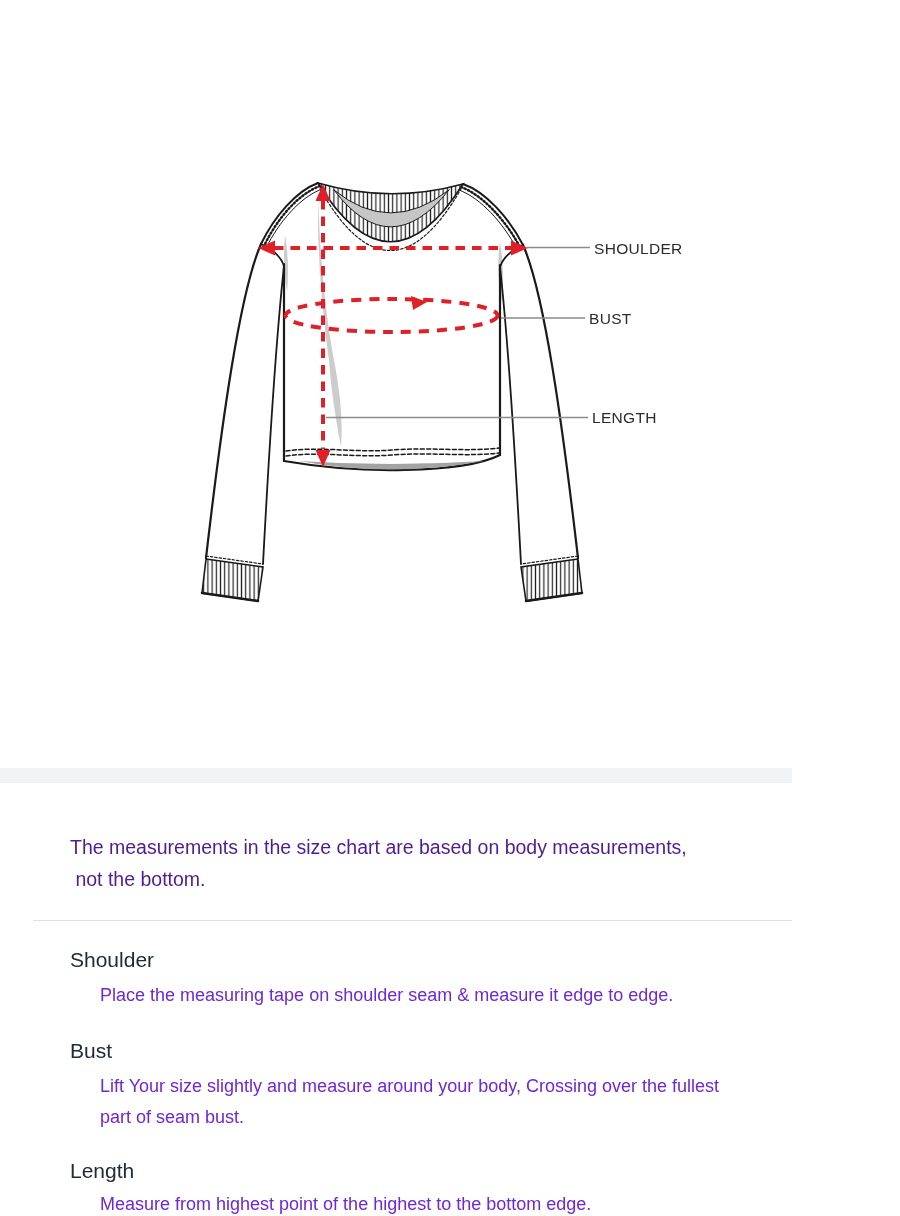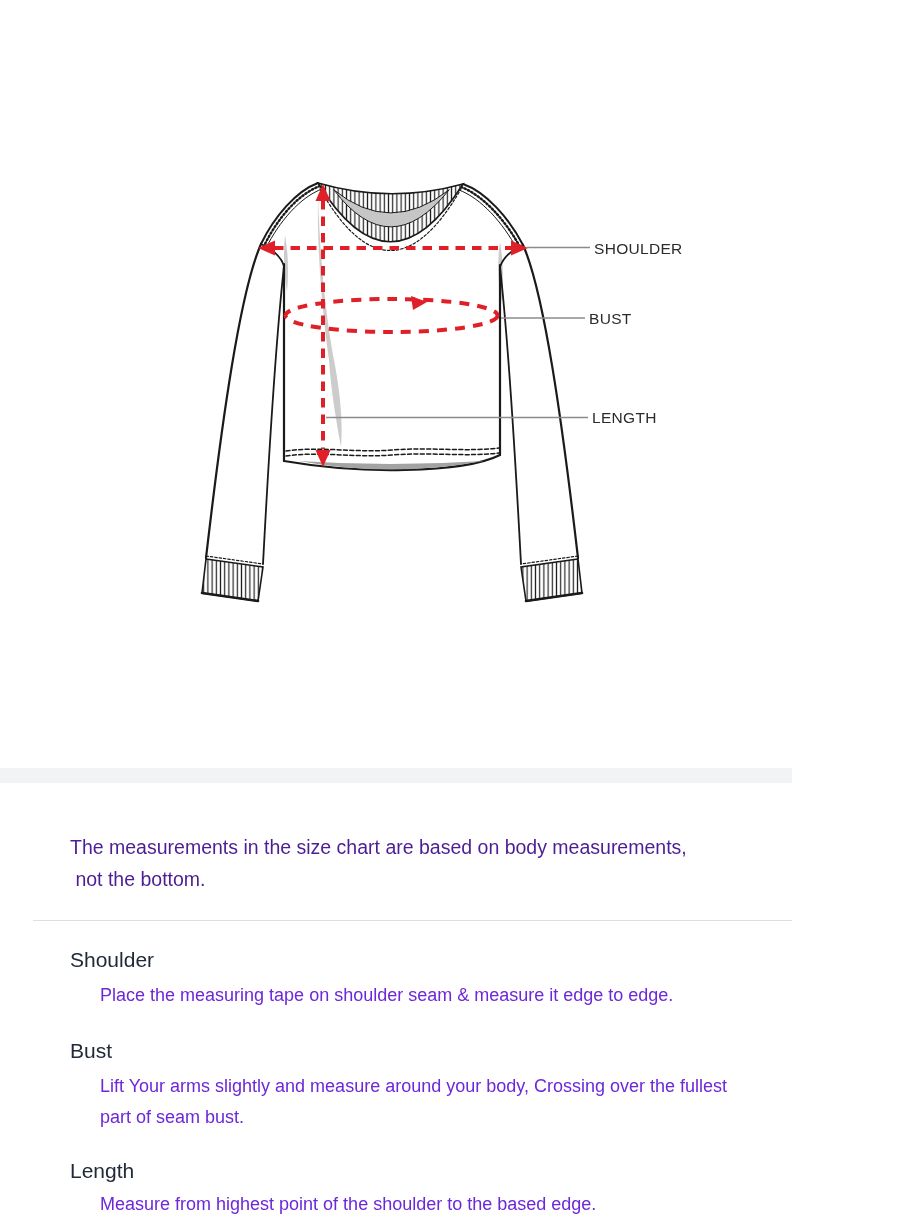--- a/index.html
+++ b/index.html
@@ -117,18 +117,18 @@
   <div class="band"></div>
 
   <div class="note"><span>The measurements in the size chart are based on body measurements,</span><br><span> not the bottom.</span></div>
 
   <hr class="rule">
 
   <div class="sec-title t0">Shoulder</div>
   <div class="sec-desc d0"><span>Place the measuring tape on shoulder seam &amp; measure it edge to edge.</span></div>
 
   <div class="sec-title t1">Bust</div>
-  <div class="sec-desc d1"><span>Lift Your arms slightly and measure around your body, Crossing over the fullest</span><br><span>part of seam bust.</span></div>
+  <div class="sec-desc d1"><span>Lift Your size slightly and measure around your body, Crossing over the fullest</span><br><span>part of seam bust.</span></div>
 
   <div class="sec-title t2">Length</div>
-  <div class="sec-desc d2"><span>Measure from highest point of the shoulder to the based edge.</span></div>
+  <div class="sec-desc d2"><span>Measure from highest point of the highest to the bottom edge.</span></div>
 
 </div>
 
 </body></html>

